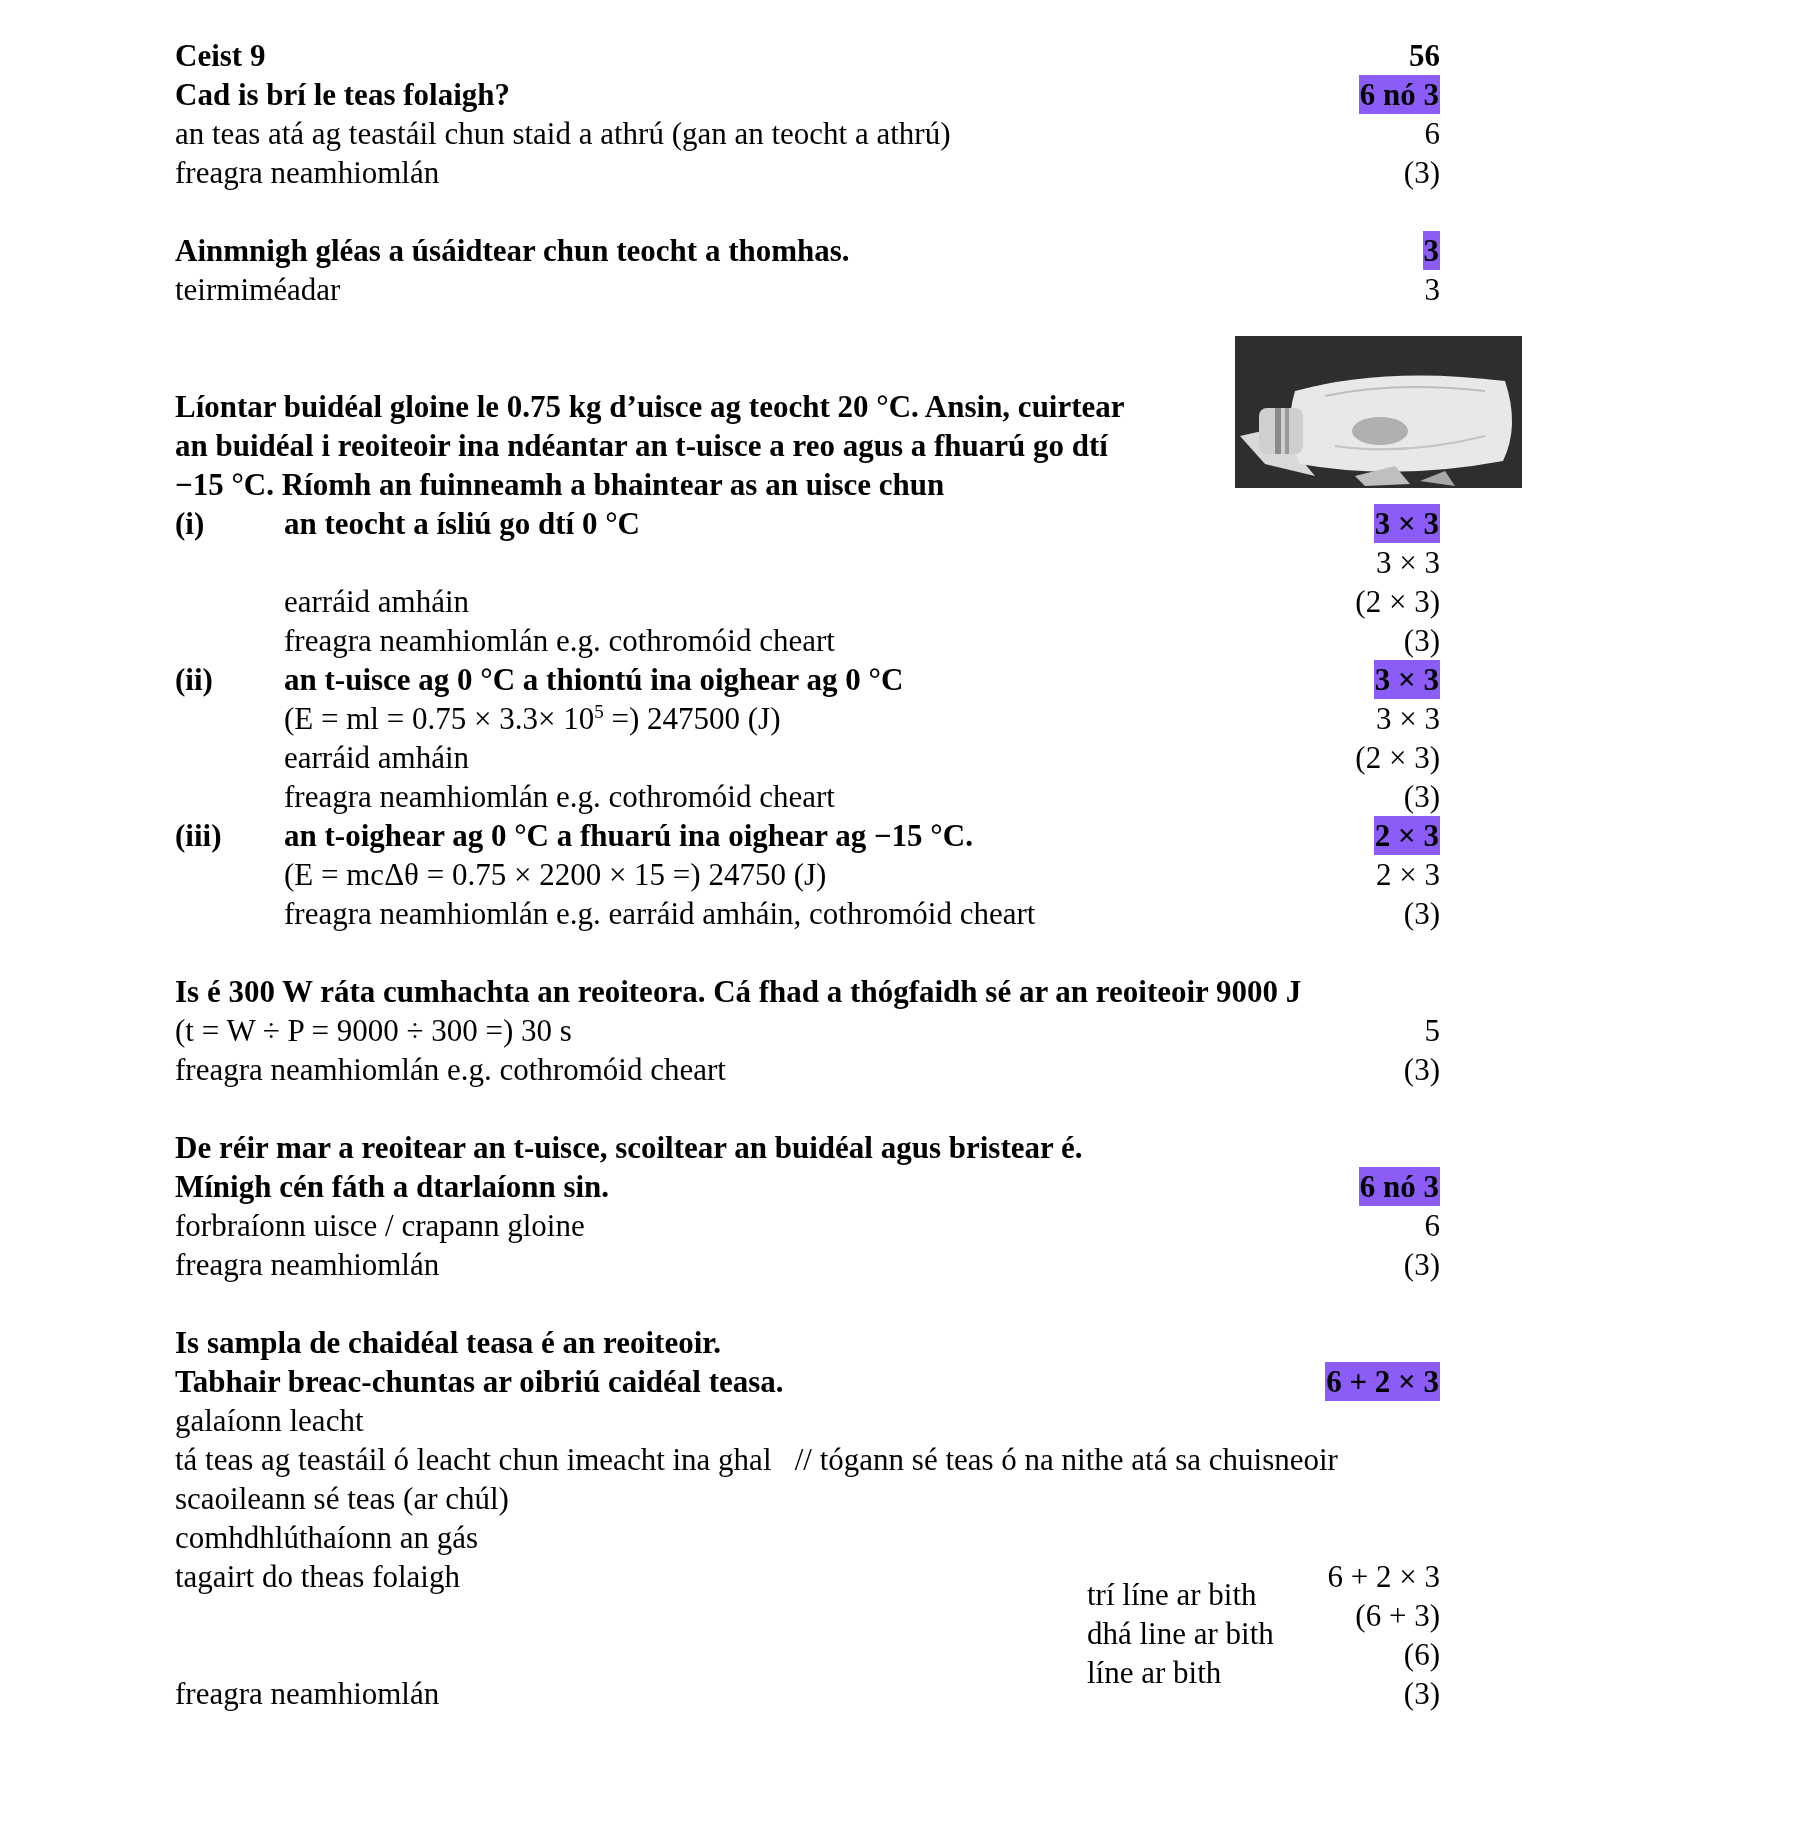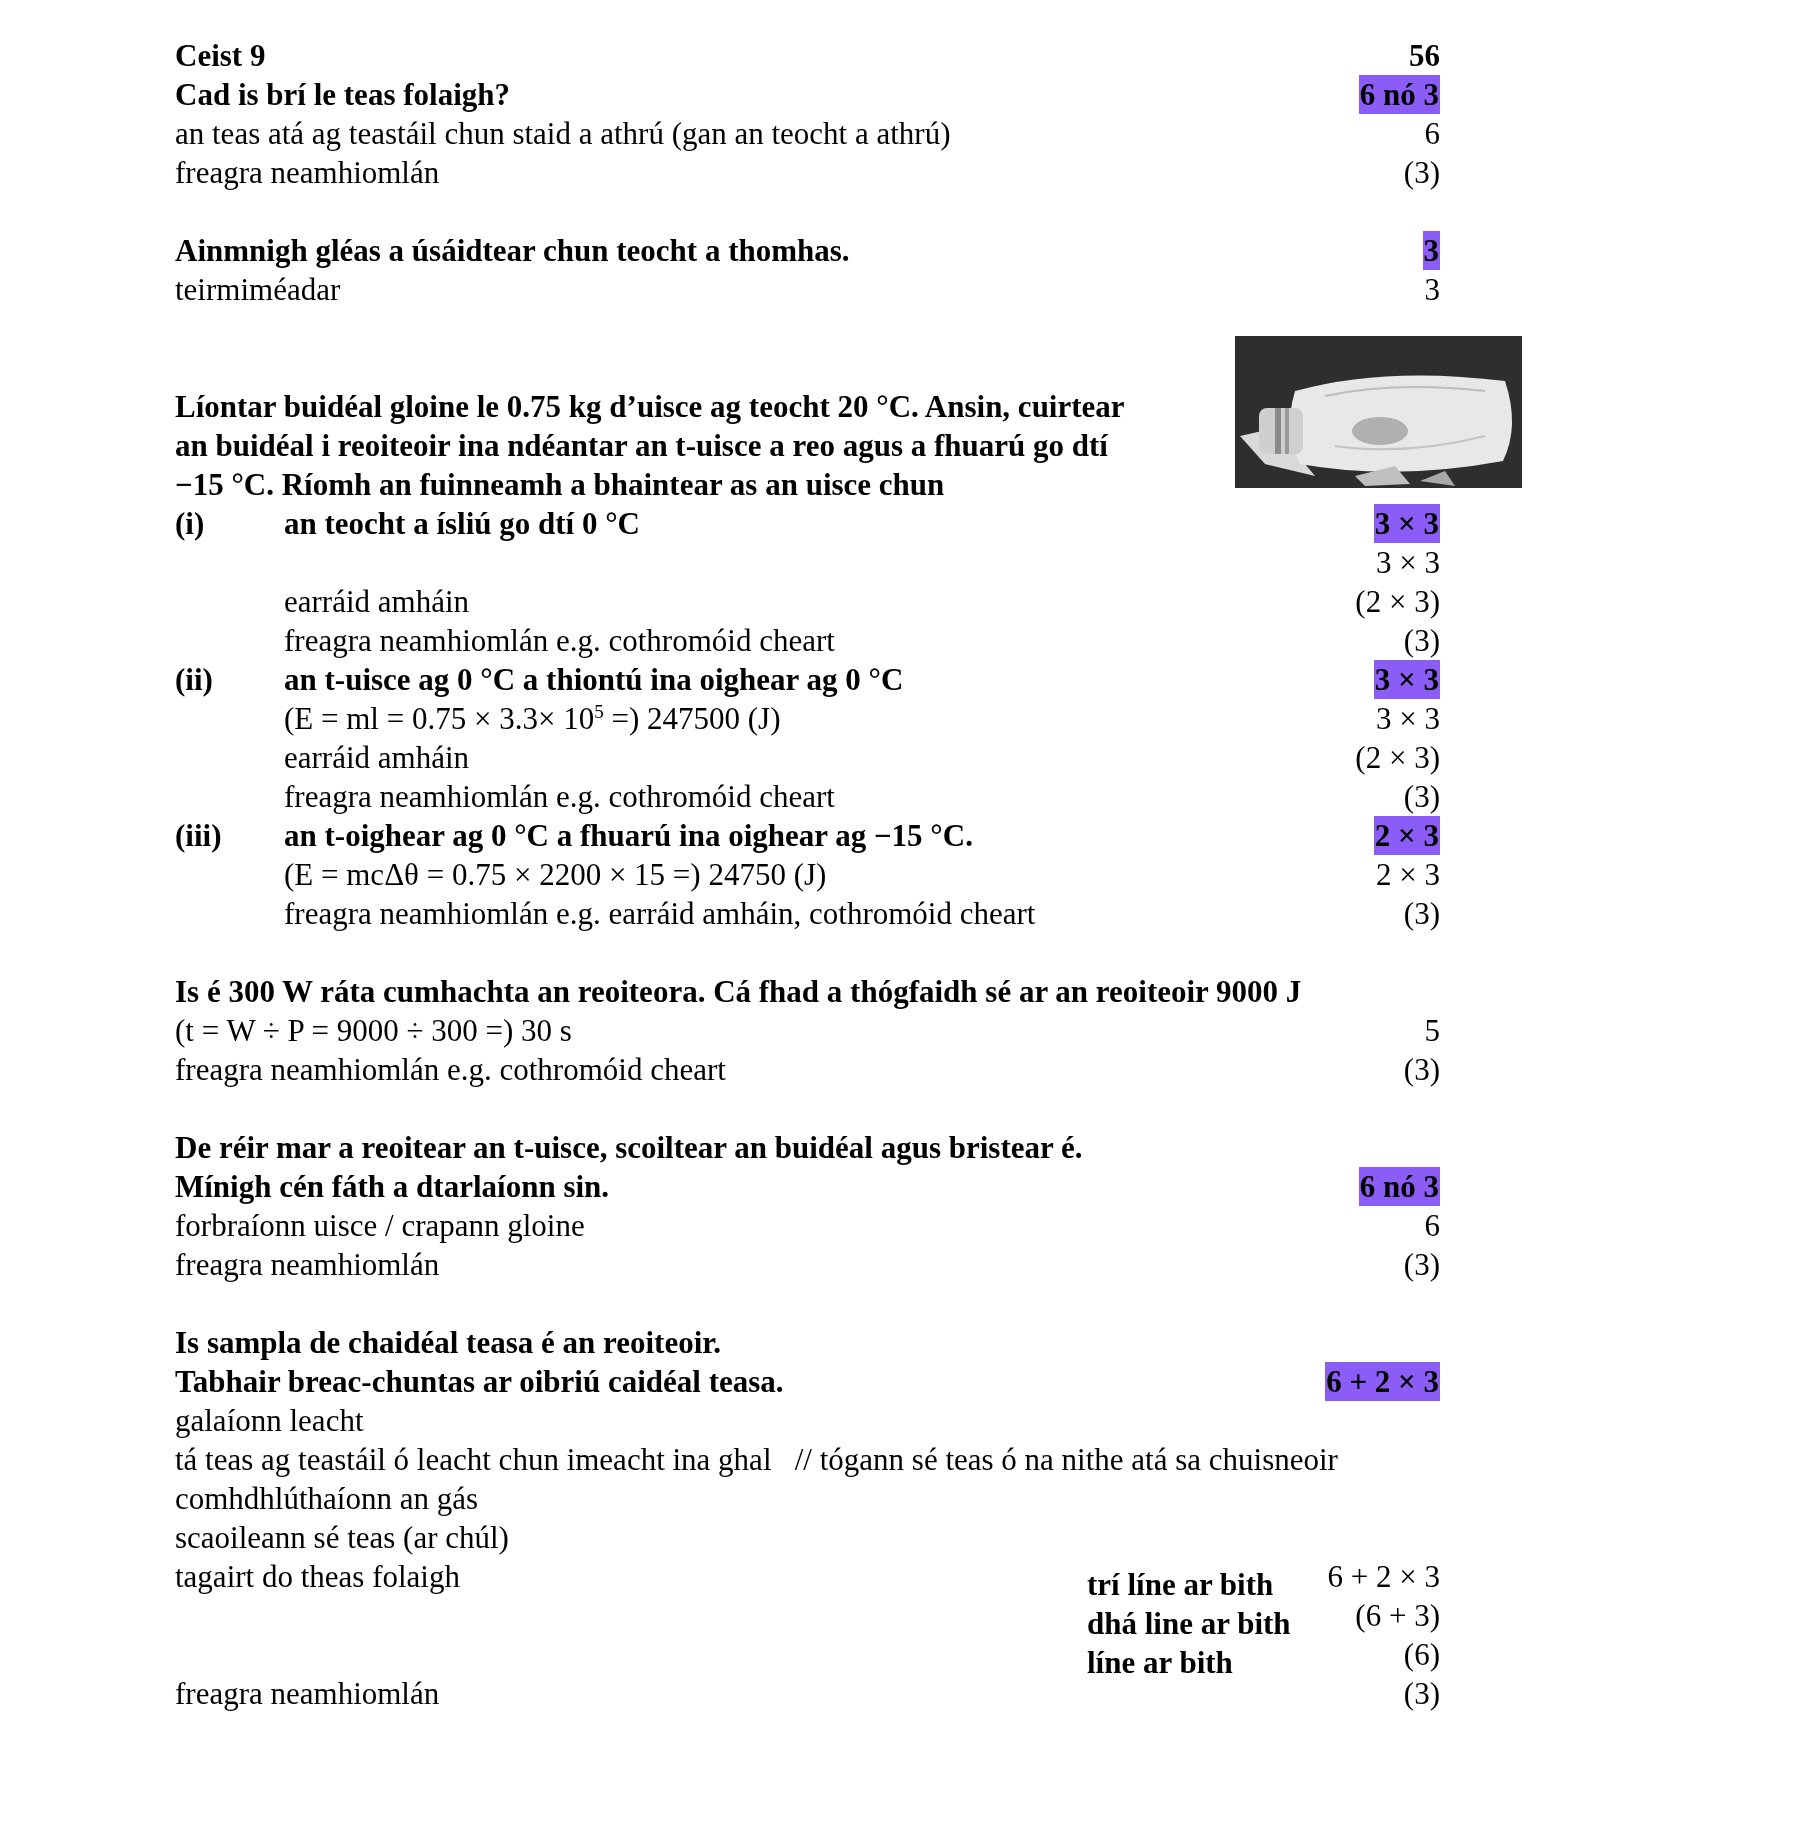--- a/index.html
+++ b/index.html
@@ -18,21 +18,21 @@
   .hl { background: #8b5cf6; padding: 0 1px; }
   .sub { padding-left: 109px; }
   .lbl { position: absolute; left: 0; top: 0; font-weight: bold; }
   .lbl .i { font-weight: bold; }
   .indent-text { position: absolute; left: 109px; top: 0; }
   .photo {
     position: absolute; left: 1235px; top: 336px; width: 287px; height: 152px;
     background: #2e2e2e; overflow: hidden;
   }
   .photo svg { display: block; }
-  .crit-label { position: absolute; left: 912px; top: 8px; font-weight: bold; }
+  .crit-label { position: absolute; left: 912px; top: 18px; }
   .sup { font-size: 19px; vertical-align: super; line-height: 0; }
 </style>
 </head>
 <body>
 
 <div class="photo" title="frozen broken glass bottle photo">
   <svg width="287" height="152" viewBox="0 0 287 152">
     <rect x="0" y="0" width="287" height="152" fill="#2e2e2e"></rect>
     <polygon points="5,100 40,92 80,140 30,128" fill="#d9d9d9"></polygon>
     <path d="M60,55 Q150,30 270,45 Q285,90 268,125 Q160,145 65,128 Q48,95 60,55 Z" fill="#e8e8e8"></path>
@@ -164,22 +164,22 @@
 
   <div class="row b">
     <span>Is sampla de chaidéal teasa é an reoiteoir.</span>
   </div>
   <div class="row b">
     <span>Tabhair breac-chuntas ar oibriú caidéal teasa.</span>
     <span class="mark hl">6 + 2 × 3</span>
   </div>
   <div class="row"><span>galaíonn leacht</span></div>
   <div class="row"><span style="white-space:pre">tá teas ag teastáil ó leacht chun imeacht ina ghal   // tógann sé teas ó na nithe atá sa chuisneoir</span></div>
+  <div class="row"><span>scaoileann sé teas (ar chúl)</span></div>
   <div class="row"><span>comhdhlúthaíonn an gás</span></div>
-  <div class="row"><span>scaoileann sé teas (ar chúl)</span></div>
   <div class="row">
     <span>tagairt do theas folaigh</span>
     <span class="crit-label">trí líne ar bith</span>
     <span class="mark">6 + 2 × 3</span>
   </div>
   <div class="row">
     <span class="crit-label">dhá line ar bith</span>
     <span class="mark">(6 + 3)</span>
   </div>
   <div class="row">

